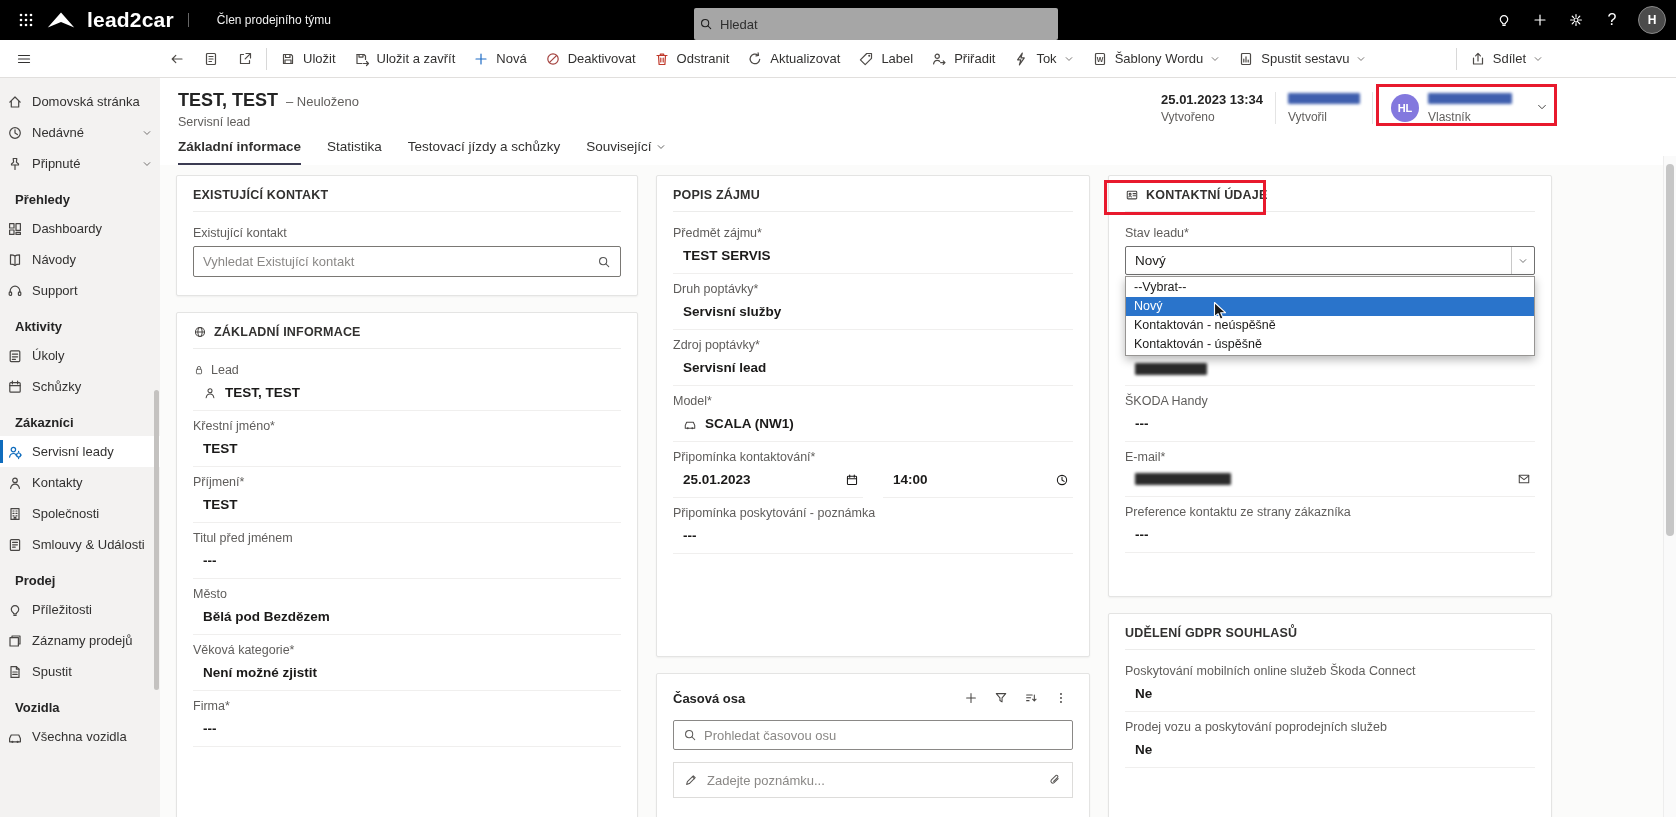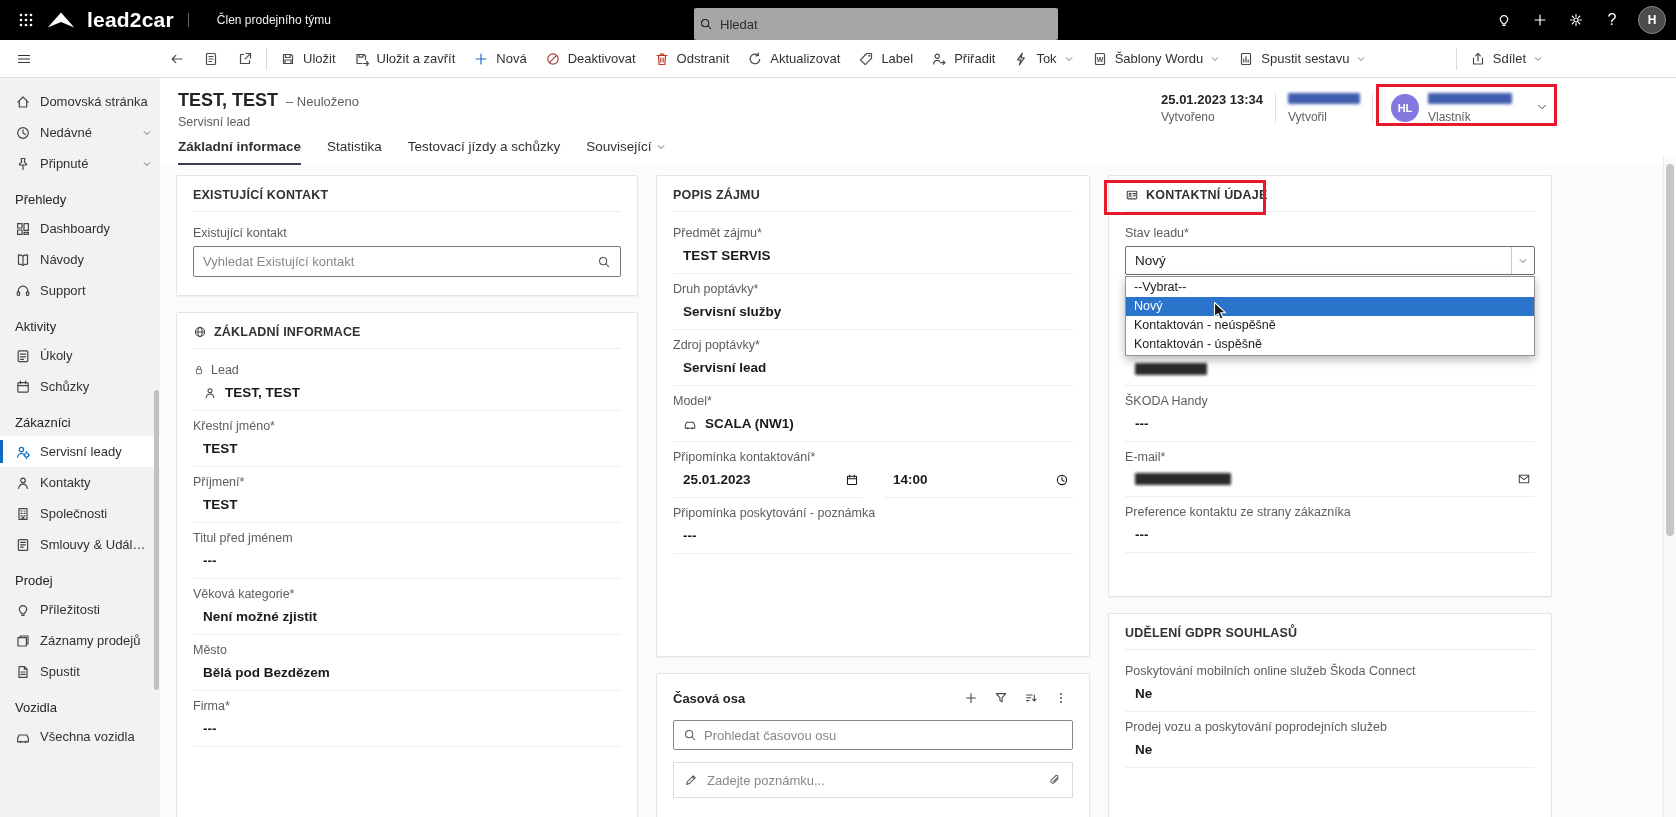--- a/index.html
+++ b/index.html
@@ -38,27 +38,27 @@
 .c-maroon svg{color:#a4433f}
 .c-blue svg{color:#1f6cc5}
 .chev-s{width:10px;height:10px;color:#605e5c;flex:none}
 .cmd-share{margin-left:auto}
 
 
 .shell{display:flex;height:739px;position:relative}
 
 
 .sidebar{width:160px;background:#f3f2f1;padding-top:8px;position:relative;flex:none;overflow:hidden}
-.side-item{width:100%;height:31px;display:flex;align-items:center;gap:9px;padding:0 8px 0 15px;font-size:13px;color:#323130;position:relative;text-align:left}
+.side-item{width:100%;height:31px;display:flex;align-items:center;gap:9px;padding:0 8px 0 7px;font-size:13px;color:#323130;position:relative;text-align:left}
 .side-item svg{color:#484644}
 .side-item .lbl{white-space:nowrap;overflow:hidden;text-overflow:ellipsis;flex:1}
 .side-item.selected{background:#fff}
 .side-item.selected::before{content:"";position:absolute;left:0;top:4px;bottom:4px;width:3px;background:#0f6cbd}
 .side-item.selected svg{color:#0f6cbd}
-.side-sec{font-weight:400;font-size:13px;color:#242424;padding:13px 0 6px 15px}
+.side-sec{font-weight:700;font-size:13px;color:#242424;padding:13px 0 6px 15px}
 .side-scroll{position:absolute;right:1px;top:0;bottom:0;width:5px}
 .side-scroll .thumb{position:absolute;top:312px;height:300px;width:5px;border-radius:3px;background:#c4c2c0}
 
 
 .main{flex:1;display:flex;flex-direction:column;min-width:0;background:#fff}
 .rec-head{display:flex;align-items:flex-start;justify-content:space-between;padding:12px 124px 2px 18px}
 .rec-title-row{display:flex;align-items:baseline;gap:8px}
 .rec-title{font-size:18px;font-weight:700;color:#242424}
 .rec-state{font-size:13px;color:#605e5c}
 .rec-entity{font-size:12.5px;color:#605e5c;margin-top:4px}
@@ -551,26 +551,26 @@
           </div>
           <div class="field">
             <div class="flabel">Příjmení*</div>
             <div class="fvalue">TEST</div>
           </div>
           <div class="field">
             <div class="flabel">Titul před jménem</div>
             <div class="fvalue">---</div>
           </div>
           <div class="field">
+            <div class="flabel">Město</div>
+            <div class="fvalue">Bělá pod Bezdězem</div>
+          </div>
+          <div class="field">
             <div class="flabel">Věková kategorie*</div>
             <div class="fvalue">Není možné zjistit</div>
-          </div>
-          <div class="field">
-            <div class="flabel">Město</div>
-            <div class="fvalue">Bělá pod Bezdězem</div>
           </div>
           <div class="field">
             <div class="flabel">Firma*</div>
             <div class="fvalue">---</div>
           </div>
         </section>
       </div>
 
       <div class="col col2">
         <section class="card" style="height:482px">

